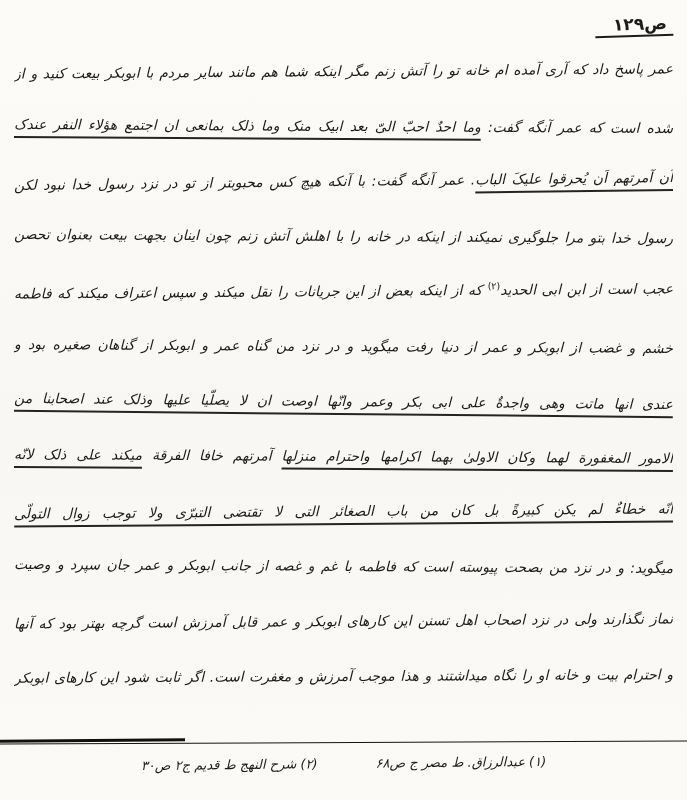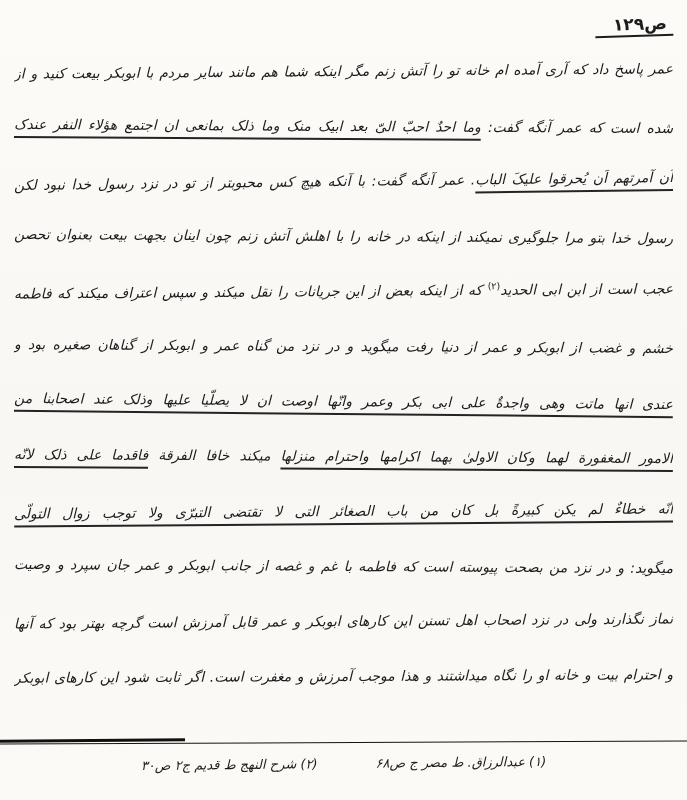--- a/index.html
+++ b/index.html
@@ -94,21 +94,21 @@
   </div>
 
   <div class="lines">
     <div class="line"><span class="seg">عمر پاسخ داد که آری آمده ام خانه تو را آتش زنم مگر اینکه شما هم مانند سایر مردم با ابوبکر بیعت کنید و از کنز العمال</span></div>
     <div class="line"><span class="seg">شده است که عمر آنگه گفت: </span><span class="seg u">وما احدٌ احبّ الیّ بعد ابیک منک وما ذلک بمانعی ان اجتمع هؤلاء النفر عندک</span></div>
     <div class="line"><span class="seg u">اَن آمرتهم اَن یُحرقوا علیکَ الباب</span><span class="seg">. عمر آنگه گفت: با آنکه هیچ کس محبوبتر از تو در نزد رسول خدا نبود لکن این محبت</span></div>
     <div class="line"><span class="seg">رسول خدا بتو مرا جلوگیری نمیکند از اینکه در خانه را با اهلش آتش زنم چون اینان بجهت بیعت بعنوان تحصن بخانه تو پناهنده شده اند</span></div>
     <div class="line"><span class="seg">عجب است از ابن ابی الحدید</span><span class="seg sup">(۲)</span><span class="seg"> که از اینکه بعض از این جریانات را نقل میکند و سپس اعتراف میکند که فاطمه در حال</span></div>
     <div class="line"><span class="seg">خشم و غضب از ابوبکر و عمر از دنیا رفت میگوید و در نزد من گناه عمر و ابوبکر از گناهان صغیره بود و میگوید </span></div>
     <div class="line"><span class="seg u">عندی انها ماتت وهی واجدةٌ علی ابی بکر وعمر وانّها اوصت ان لا یصلّیا علیها وذلک عند اصحابنا من</span></div>
-    <div class="line"><span class="seg u">الامور المغفورة لهما وکان الاولیٰ بهما اکرامها واحترام منزلها</span><span class="seg"> میکند خافا الفرقة </span><span class="seg u">فاقدما علی ذلک لانّه</span></div>
+    <div class="line"><span class="seg u">الامور المغفورة لهما وکان الاولیٰ بهما اکرامها واحترام منزلها</span><span class="seg"> آمرتهم خافا الفرقة </span><span class="seg u">میکند علی ذلک لانّه</span></div>
     <div class="line"><span class="seg u">انّه خطاءٌ لم یکن کبیرةً بل کان من باب الصغائر التی لا تقتضی التبرّی ولا توجب زوال التولّی</span></div>
     <div class="line"><span class="seg">میگوید: و در نزد من بصحت پیوسته است که فاطمه با غم و غصه از جانب ابوبکر و عمر جان سپرد و وصیت نمود که آن دو نفر بر</span></div>
     <div class="line"><span class="seg">نماز نگذارند ولی در نزد اصحاب اهل تسنن این کارهای ابوبکر و عمر قابل آمرزش است گرچه بهتر بود که آنها فاطمه را اکرام نموده</span></div>
     <div class="line"><span class="seg">و احترام بیت و خانه او را نگاه میداشتند و هذا موجب آمرزش و مغفرت است. اگر ثابت شود این کارهای ابوبکر و عمر خطا بوده</span></div>
   </div>
 
   <div class="separator-thick"></div>
   <div class="separator"></div>
 
   <div class="footnotes">

